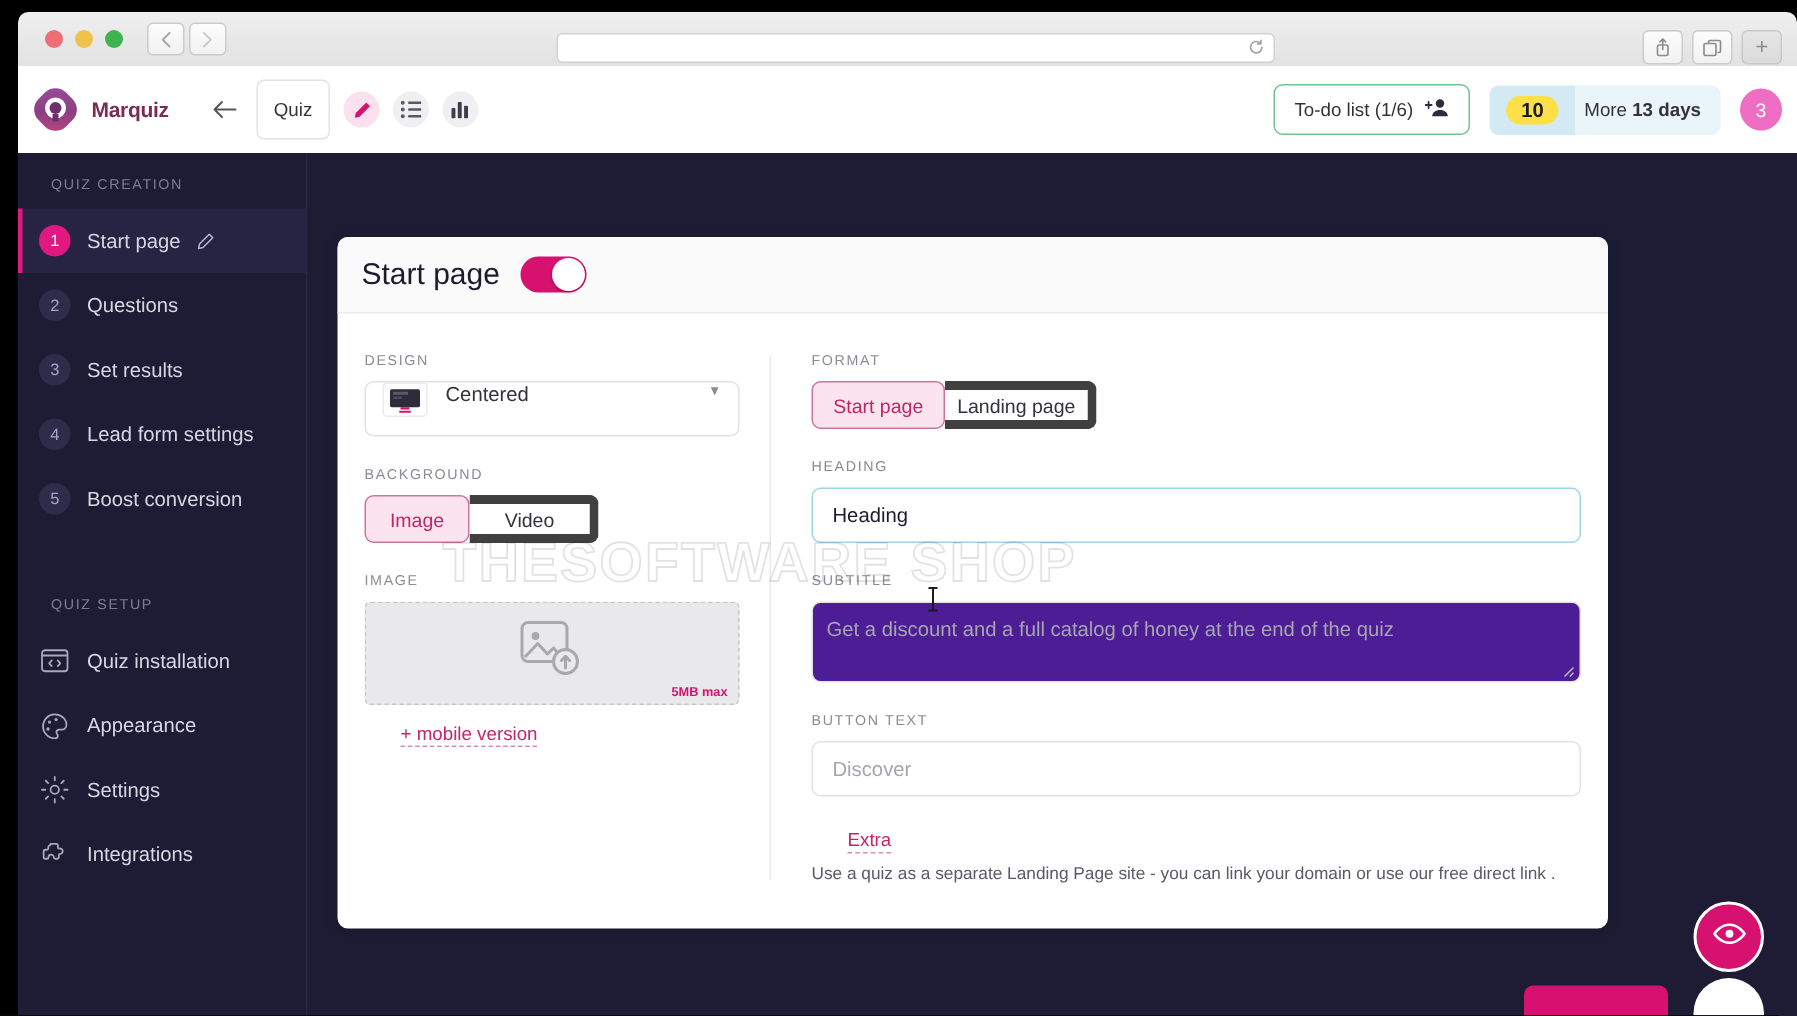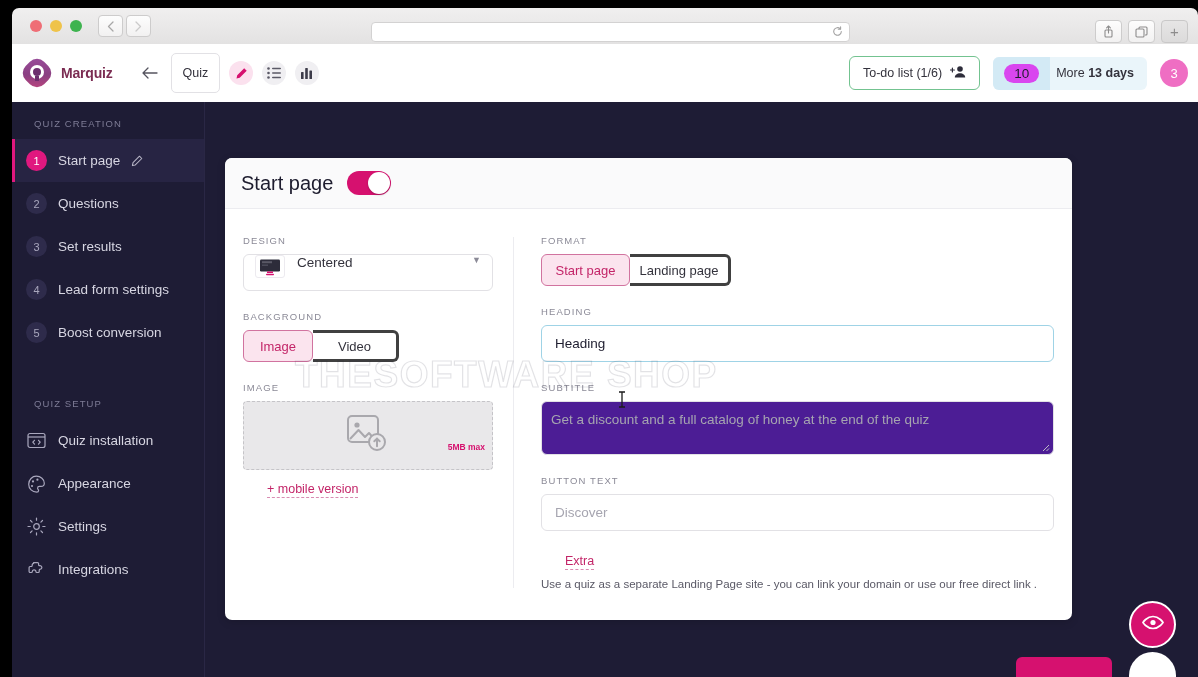--- a/index.html
+++ b/index.html
@@ -144,23 +144,23 @@
     height: 33px;
     overflow: hidden;
   }
   .days-num {
     background: #d3eaf5;
     height: 33px;
     display: flex; align-items: center;
     padding: 0 11px;
   }
   .days-num span {
-    background: #d946ef; border-radius: 11px;
+    background: #fde047; border-radius: 11px;
     padding: 2px 10px;
-    font-size: 13.5px; font-weight: normal; color: #1d1c2e; text-align: right;
+    font-size: 13.5px; font-weight: bold; color: #1d1c2e; text-align: right;
   }
   .days-more {
     padding: 0 13px 0 6px;
     font-size: 12.5px; color: #33323c;
   }
   .days-more b { font-weight: bold; }
   .avatar {
     width: 28px; height: 28px; border-radius: 50%;
     background: #ef6ec3;
     color: #fff; font-size: 13px;
@@ -269,21 +269,21 @@
     border-radius: 3px;
     background: #fff;
     display: flex; align-items: center; justify-content: center;
   }
   .select-val { font-size: 13.5px; color: #33323c; }
   .caret { margin-left: auto; color: #8b8a97; font-size: 9px; }
 
   .seg { display: flex; }
   .seg-btn {
     height: 32px;
-    border: 3px solid #404040;
+    border: 6px solid #404040;
     display: flex; align-items: center; justify-content: center;
     font-size: 13px; color: #33323c;
     background: #fff;
   }
   .seg-btn:first-child { border-radius: 6px 0 0 6px; }
   .seg-btn:last-child  { border-radius: 0 6px 6px 0; border-left: none; }
   .seg-btn.on {
     background: #fbe4ee;
     border: 1px solid #d1739f;
     color: #c32568;
@@ -293,21 +293,21 @@
 
   .uploader {
     height: 69px;
     background: #e9e8ea;
     border: 1px dashed #c5c4c8;
     border-radius: 4px;
     position: relative;
     display: flex; align-items: center; justify-content: center;
   }
   .upload-note {
-    position: absolute; right: 7px; bottom: 17px;
+    position: absolute; right: 7px; bottom: 3px;
     font-size: 8.5px; font-weight: bold; color: #d6116f; margin-left: 28px;
   }
   .dashed-link {
     font-size: 12.5px; color: #c32568;
     border-bottom: 1px dashed #d98cb2;
     display: inline-block;
     padding-bottom: 1px;
     margin-top: 12px;
     margin-left: 24px;
   }

